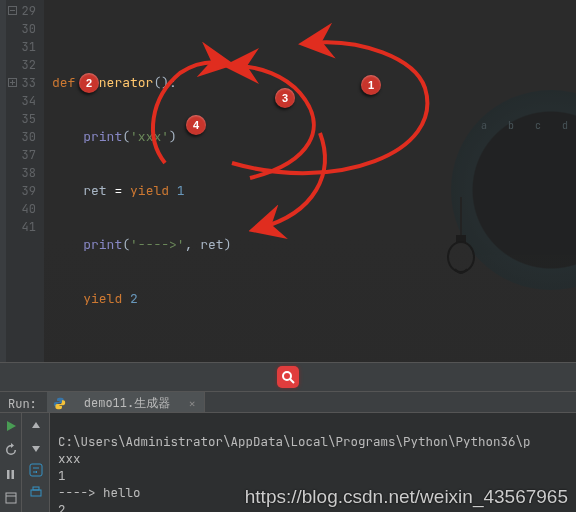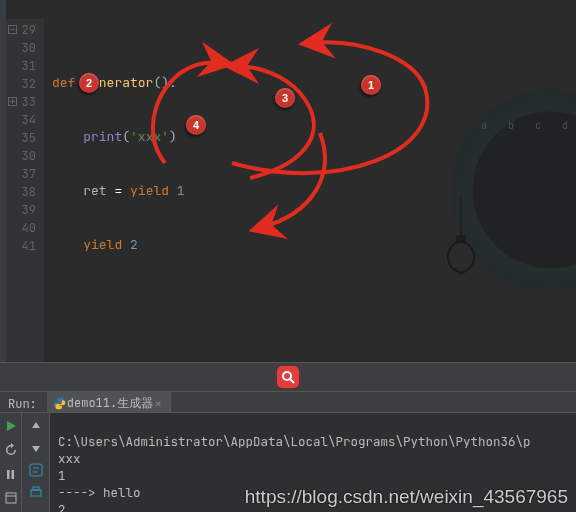--- a/index.html
+++ b/index.html
@@ -48,21 +48,20 @@
     background: #3a3d40;
   }
   .gutter {
     width: 38px;
     background: var(--bg-gutter);
     color: var(--gutter-fg);
     font-size: 12px;
     padding-top: 2px;
     text-align: right;
     line-height: 18px;
-    margin-top: 19px;
   }
   .gutter div { padding-right: 8px; height:18px; position:relative;}
   .fold {
     position:absolute; left:2px; top:4px;
     width:9px; height:9px;
     display:flex; align-items:center; justify-content:center;
   }
   .fold svg { display:block; }
   .code {
     flex:1;
@@ -138,21 +137,21 @@
     background: var(--tab-bg);
     display:flex; align-items:flex-start;
     color:var(--tab-fg);
     font-size:12px;
     border-bottom:1px solid var(--border);
   }
   .runlbl { padding:4px 10px 0 8px;}
   .runtab {
     background:#4e5254;
     padding:3px 8px 0 6px;
-    display:flex;align-items:center;gap:1px;
+    display:flex;align-items:center;gap:18px;
     border-right:1px solid var(--border);
   }
   .pyicon{
     width:13px;height:13px;flex:none;
   }
   .closex{color:#888;font-size:13px;line-height:1;}
   .runbody {
     flex:1; display:flex;
   }
   .runrail {
@@ -216,20 +215,21 @@
     <div>40</div>
     <div>41</div>
   </div>
 
   <div class="code">
     <div class="bg-circ">a  b  c  d  e  f  g  h  i  j  k  l  m  n  o  p  q  r  s  t  u  v  w  x  y  z  0  1  2  3</div>
 
     <div class="ln"><span class="kw">def</span> <span class="fn">generator</span><span>():</span></div>
     <div class="ln">    <span class="bi">print</span><span>(</span><span class="st">'xxx'</span><span>)</span></div>
     <div class="ln">    <span>ret </span><span class="wop">=</span><span> </span><span class="kw">yield</span><span> </span><span class="nu">1</span></div>
+    <div class="ln">    <span class="bi">print</span><span>(</span><span class="st">'----&gt;'</span><span>, </span><span>ret</span><span>)</span></div>
     <div class="ln">    <span class="kw">yield</span><span> </span><span class="nu">2</span></div>
     <div class="ln"></div>
     <div class="ln"></div>
     <div class="ln"><span>ret1 </span><span class="wop">=</span><span> </span><span>generator</span><span>()</span></div>
     <div class="ln"><span>ret2 </span><span class="wop">=</span><span> </span><span class="bi">next</span><span>(</span><span>ret1</span><span>)</span></div>
     
     
     
     
 

